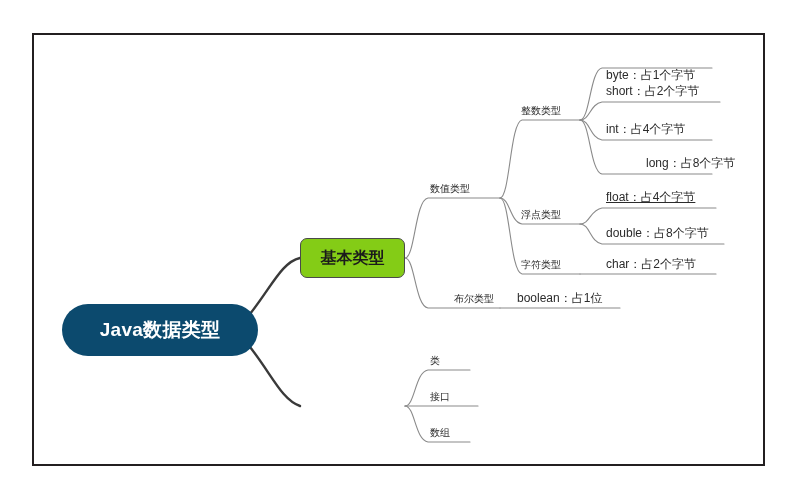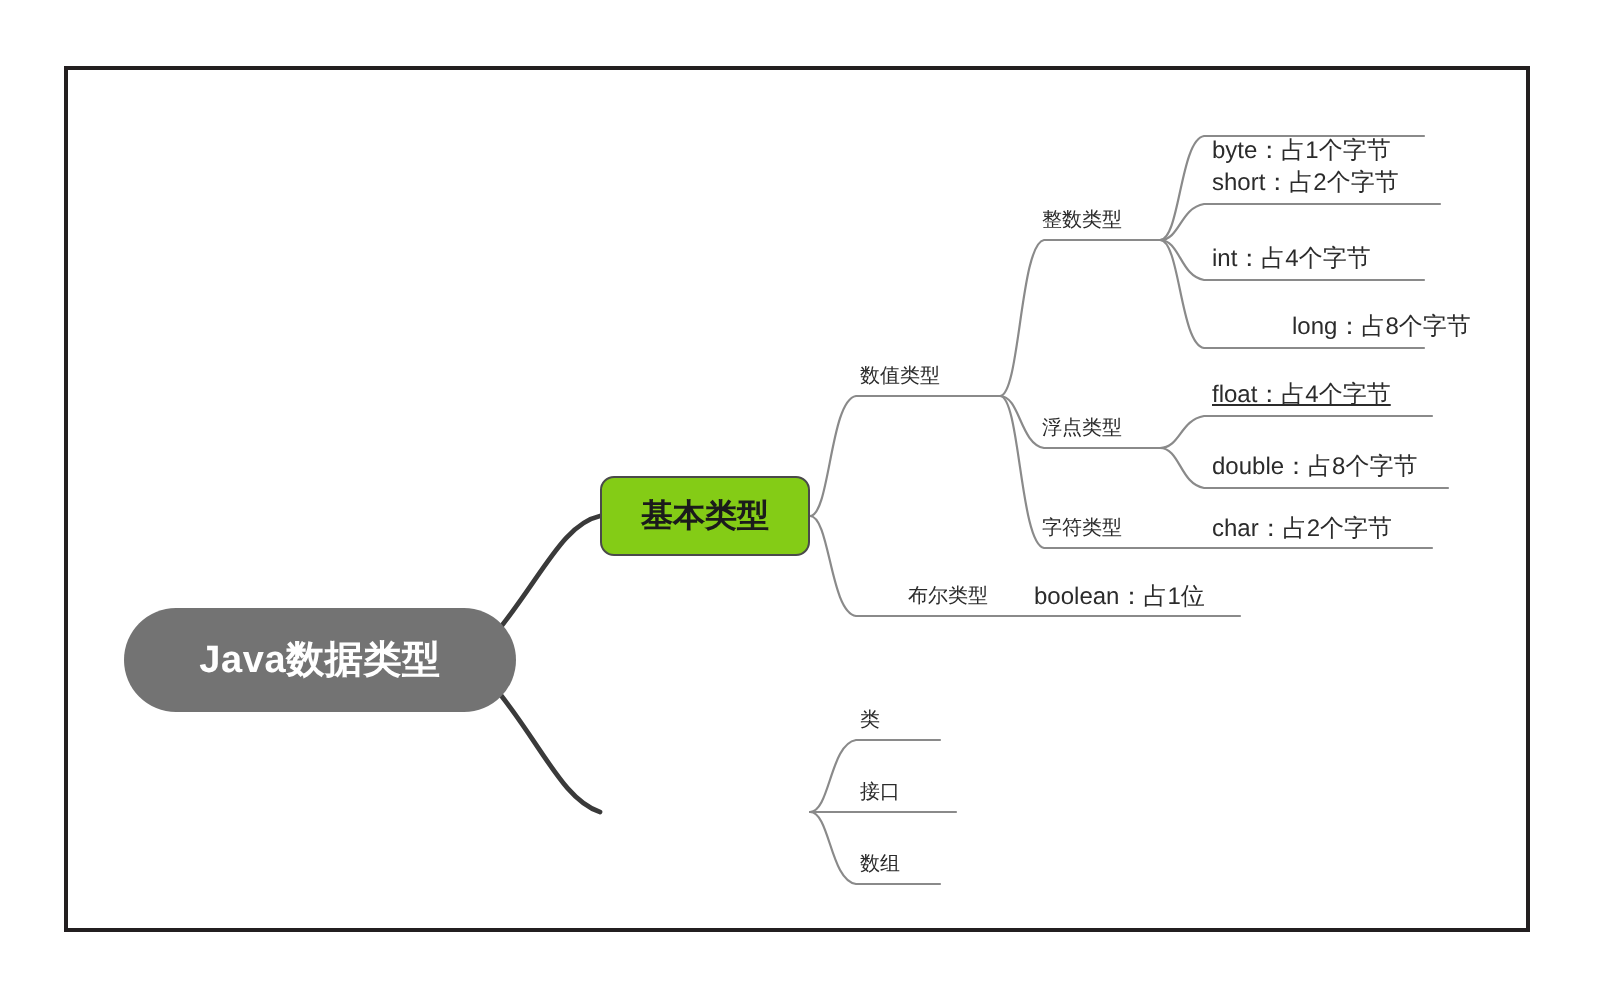--- a/index.html
+++ b/index.html
@@ -45,21 +45,21 @@
     display: flex;
     align-items: center;
     justify-content: center;
     white-space: nowrap;
   }
   #root-node {
     left: 62px;
     top: 304px;
     width: 196px;
     height: 52px;
-    background: #737373;
+    background: #0c4a6e;
     border-radius: 26px;
     color: #ffffff;
     font-size: 19px;
     font-weight: bold;
     letter-spacing: .3px;
   }
   .branch-node {
     width: 105px;
     height: 40px;
     background: #84cc16;

